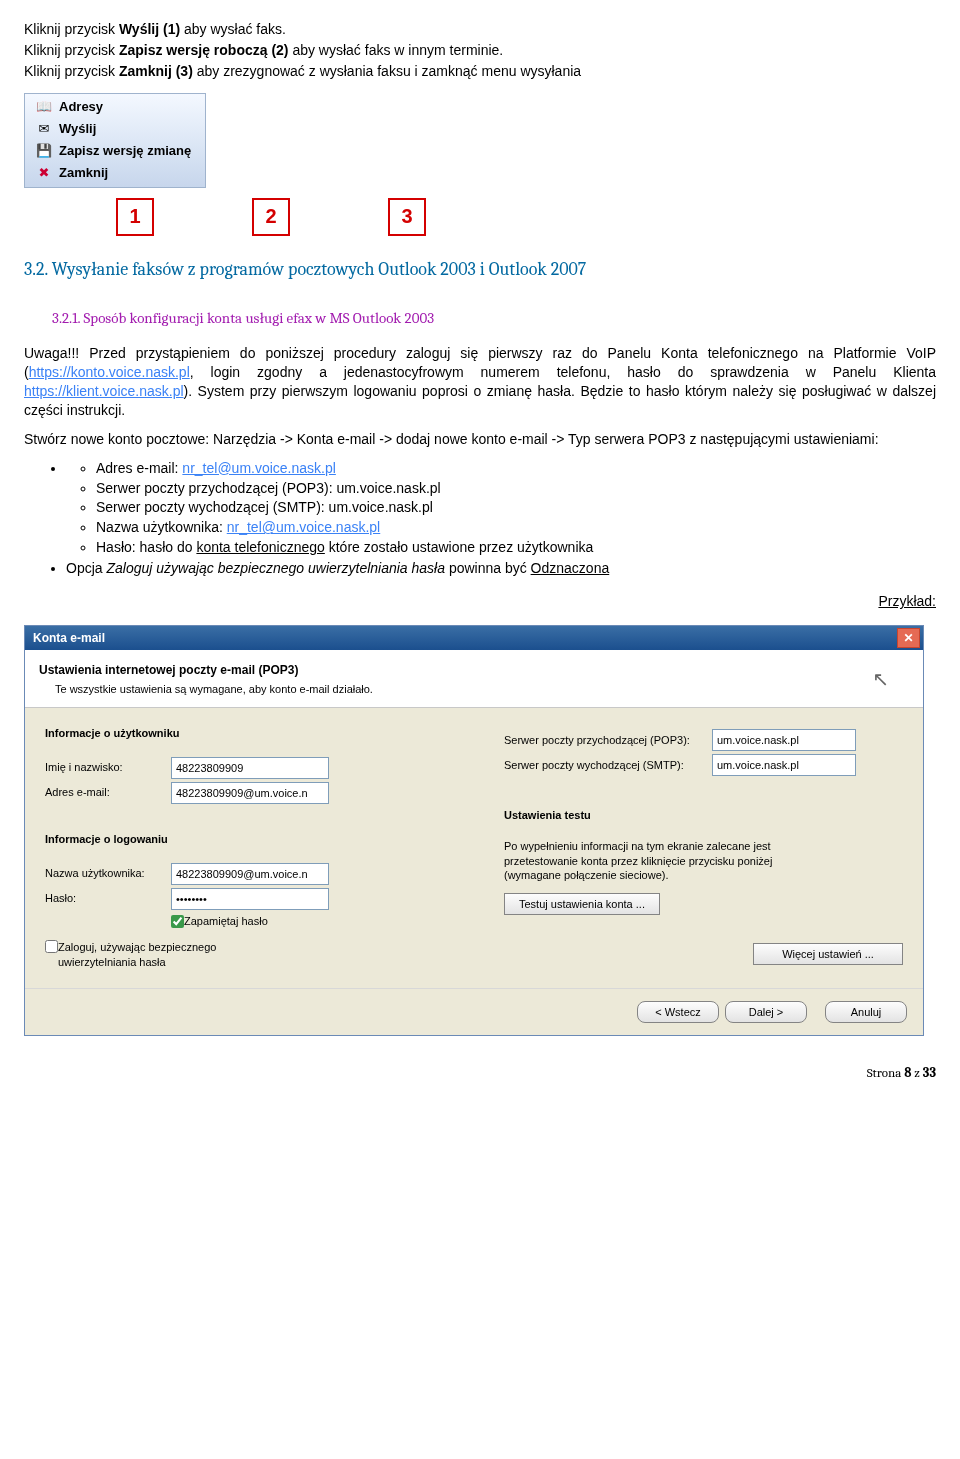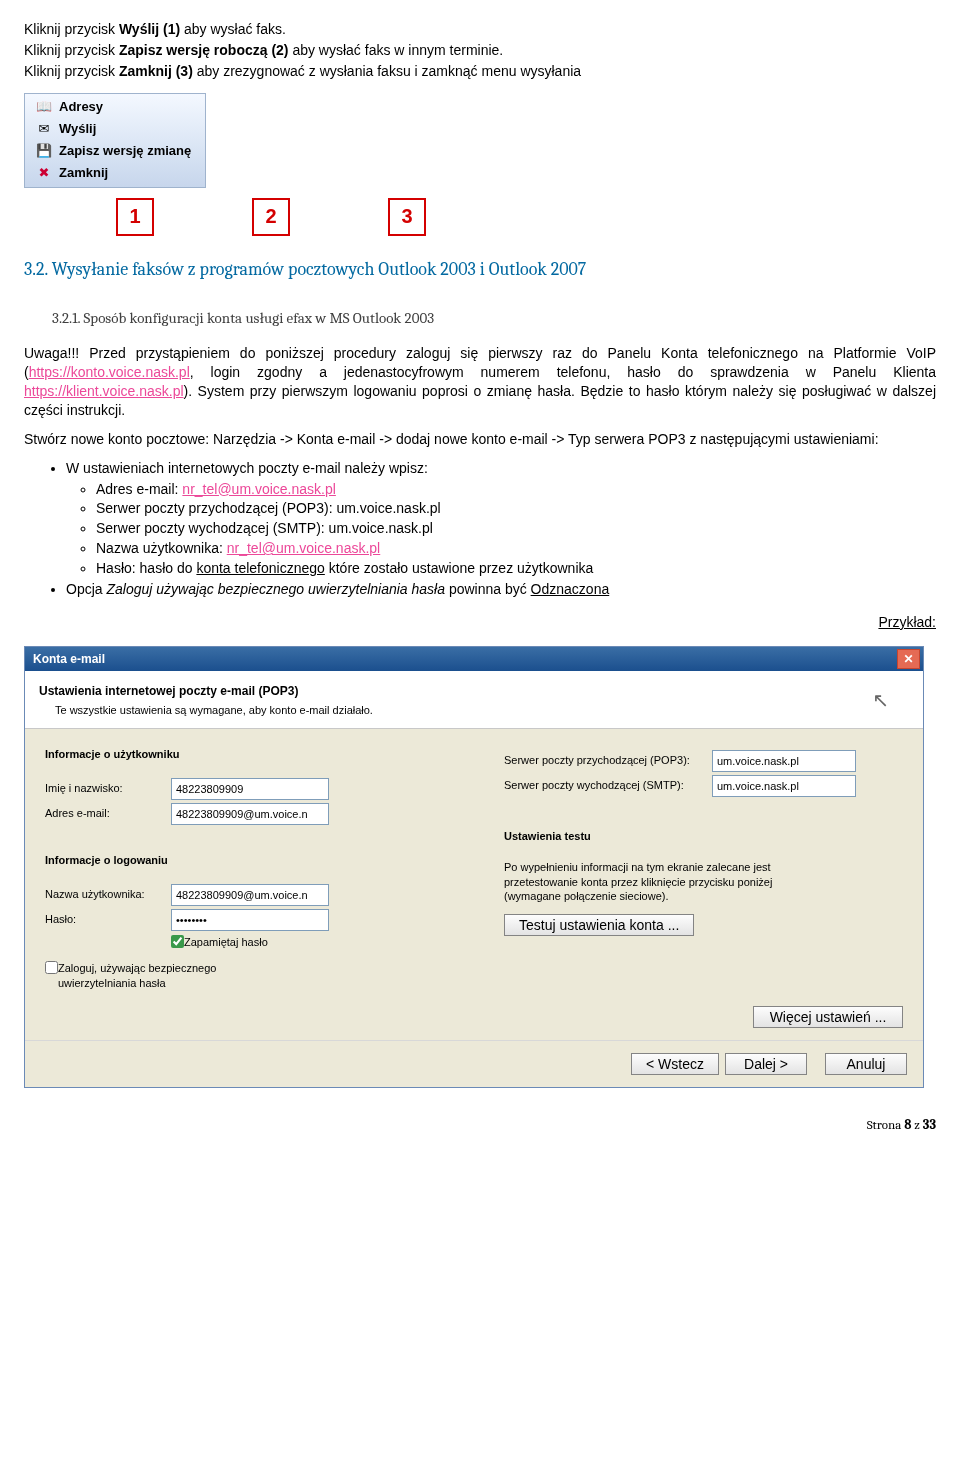--- a/index.html
+++ b/index.html
@@ -56,27 +56,27 @@
 
   h2.sec {
     font-family: Cambria, Georgia, serif;
     color: #0369a1;
     font-size: 18px;
     font-weight: normal;
     margin: 22px 0 16px 0;
   }
   h3.sub {
     font-family: Cambria, Georgia, serif;
-    color: #404040;
+    color: #a21caf;
     font-size: 15px;
     font-weight: normal;
     margin: 26px 0 16px 28px;
   }
   p.just { text-align: justify; margin: 10px 0; }
-  a.link { color: #ec4899; text-decoration: underline; }
+  a.link { color: #3b82f6; text-decoration: underline; }
   .it { font-style: italic; }
   .ulined { text-decoration: underline; text-align: right; }
 
   ul.top { margin: 10px 0 10px 42px; padding: 0; }
   ul.top > li { margin: 2px 0; list-style: disc; }
   ul.inner { margin: 2px 0 2px 30px; padding: 0; }
   ul.inner > li { margin: 1px 0; list-style: circle; }
 
   
   .dlg {
@@ -137,34 +137,34 @@
     font-family: Tahoma, Arial, sans-serif;
     font-size: 11px;
     width: 148px;
   }
   .wbtn {
     border: 1px solid #848484;
     background: linear-gradient(#fdfdfd, #e3e3e3);
     height: 22px;
     padding: 2px 14px;
     font-family: Tahoma, Arial, sans-serif;
-    font-size: 14px;
+    font-size: 11px;
     cursor: pointer;
     min-width: 150px;
   }
   .chk { display:flex; align-items:center; margin:6px 0; }
   .chk input { width:13px; height:13px; margin:0; accent-color:#3a994a; }
   .chk.cmpct { margin-left: 126px; margin-top: 4px; }
   .nav-row {
     display:flex; justify-content: flex-end; gap: 6px;
     padding: 12px 16px;
     background: #ece9d8;
     border-top: 1px solid #d8d8d8;
   }
-  .nav-row .wbtn { min-width: 82px; }
+  .nav-row .wbtn { min-width: 82px; border-radius: 8px; }
 
   .rightcol-block { margin-top: 32px; }
   .rtext { max-width: 300px; line-height: 1.35; margin-bottom: 10px; }
 
   .footer {
     text-align: right;
     font-family: Cambria, Georgia, serif;
     color: #000;
     margin-top: 28px;
     font-size: 13px;
@@ -216,21 +216,20 @@
 <h3 class="sub">3.2.1. Sposób konfiguracji konta usługi efax w MS Outlook 2003</h3>
 
 <p class="just">
   <span>Uwaga!!! Przed przystąpieniem do poniższej procedury zaloguj się pierwszy raz do Panelu Konta telefonicznego na Platformie VoIP (</span><a class="link">https://konto.voice.nask.pl</a><span>, login zgodny a jedenastocyfrowym numerem telefonu, hasło do sprawdzenia w Panelu Klienta </span><a class="link">https://klient.voice.nask.pl</a><span>). System przy pierwszym logowaniu poprosi o zmianę hasła. Będzie to hasło którym należy się posługiwać w dalszej części instrukcji.</span>
 </p>
 
 <p class="just">Stwórz nowe konto pocztowe: Narzędzia -&gt; Konta e-mail -&gt; dodaj nowe konto e-mail -&gt; Typ serwera POP3 z następującymi ustawieniami:</p>
 
 <ul class="top">
   <li>
-    <span>W ustawieniach internetowych poczty e-mail należy wpisz:</span>
     <ul class="inner">
       <li>
         <span>Adres e-mail: </span><a class="link">nr_tel@um.voice.nask.pl</a>
       </li>
       <li>Serwer poczty przychodzącej (POP3): um.voice.nask.pl</li>
       <li>Serwer poczty wychodzącej (SMTP): um.voice.nask.pl</li>
       <li>
         <span>Nazwa użytkownika: </span><a class="link">nr_tel@um.voice.nask.pl</a>
       </li>
       <li>
@@ -301,21 +300,21 @@
         </div>
         <div class="frow">
           <label>Serwer poczty wychodzącej (SMTP):</label>
           <input class="txt" style="width: 134px;" value="um.voice.nask.pl">
         </div>
 
         <div class="rightcol-block">
           <div class="grp-title">Ustawienia testu</div>
           <div class="rtext">Po wypełnieniu informacji na tym ekranie zalecane jest przetestowanie konta przez kliknięcie przycisku poniżej (wymagane połączenie sieciowe).</div>
           <button class="wbtn">Testuj ustawienia konta ...</button>
-          <div style="text-align:right; margin-top:70px">
+          <div style="text-align:right; margin-top:28px">
             <button class="wbtn">Więcej ustawień ...</button>
           </div>
         </div>
       </div>
     </div>
   </div>
   <div class="nav-row">
     <button class="wbtn">&lt; Wstecz</button>
     <button class="wbtn">Dalej &gt;</button>
     <button class="wbtn" style="margin-left:12px">Anuluj</button>

